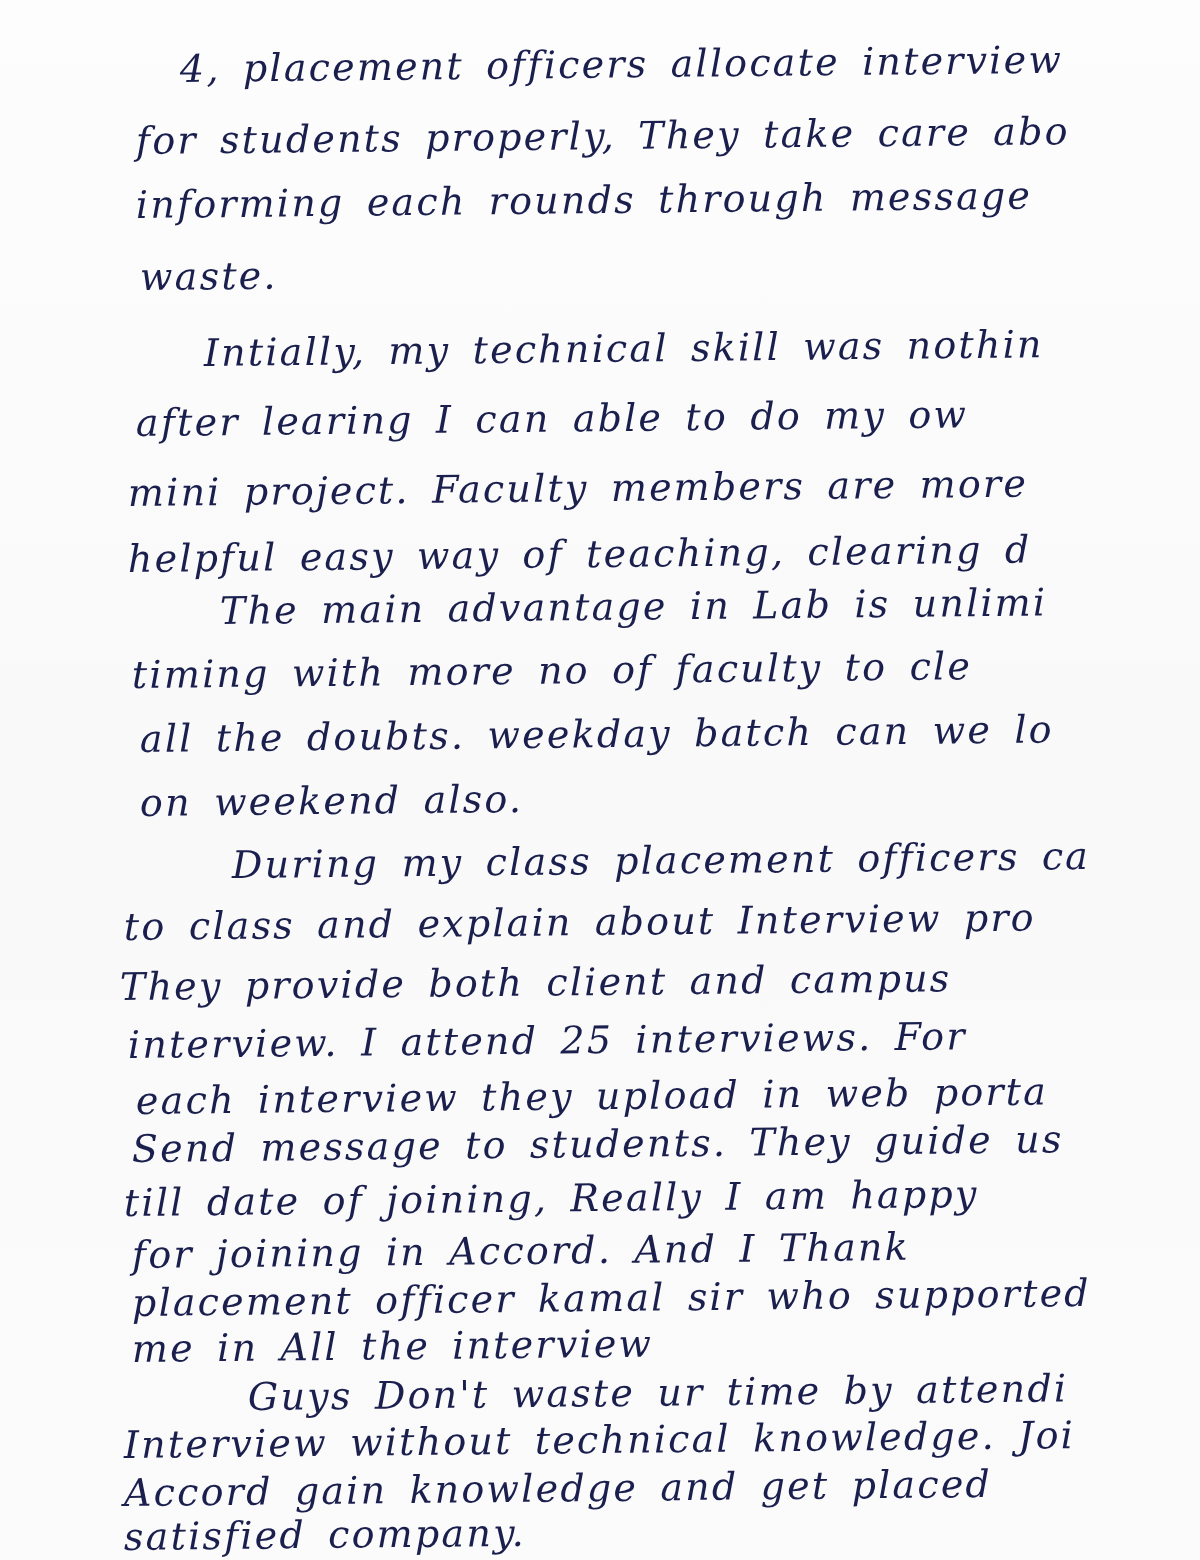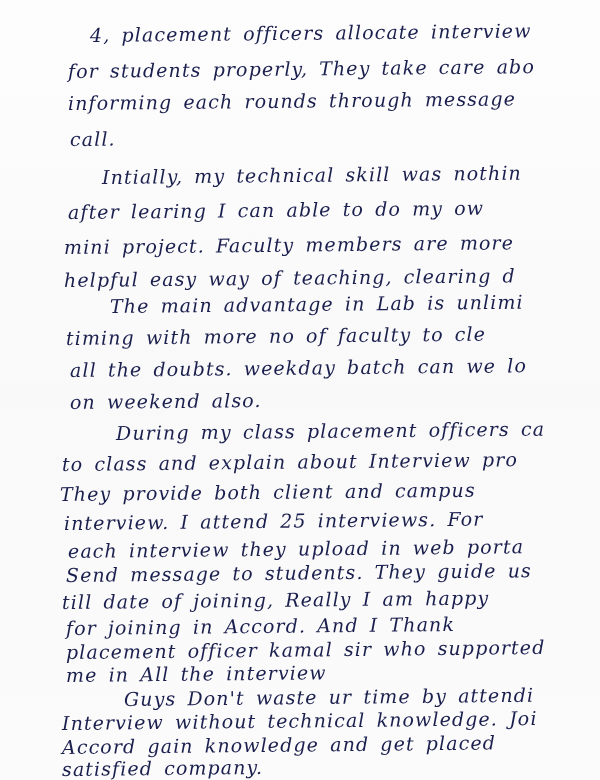--- a/index.html
+++ b/index.html
@@ -35,21 +35,21 @@
     }
   </style>
 </head>
 <body>
 
 <div class="page">
   <div id="lines">
       <div class="line" style="left: 90px; top: 26px;">4, placement officers allocate interview</div>
       <div class="line" style="left: 68px; top: 62px;">for students properly, They take care abo</div>
       <div class="line" style="left: 68px; top: 94px;">informing each rounds through message</div>
-      <div class="line" style="left: 70px; top: 130px;">call.</div>
+      <div class="line" style="left: 70px; top: 130px;">waste.</div>
       <div class="line" style="left: 102px; top: 168px;">Intially, my technical skill was nothin</div>
       <div class="line" style="left: 68px; top: 203px;">after learing I can able to do my ow</div>
       <div class="line" style="left: 64px; top: 238px;">mini project. Faculty members are more</div>
       <div class="line" style="left: 64px; top: 271px;">helpful easy way of teaching, clearing d</div>
       <div class="line" style="left: 110px; top: 297px;">The main advantage in Lab is unlimi</div>
       <div class="line" style="left: 66px; top: 329px;">timing with more no of faculty to cle</div>
       <div class="line" style="left: 70px; top: 361px;">all the doubts. weekday batch can we lo</div>
       <div class="line" style="left: 70px; top: 393px;">on weekend also.</div>
       <div class="line" style="left: 116px; top: 424px;">During my class placement officers ca</div>
       <div class="line" style="left: 62px; top: 455px;">to class and explain about Interview pro</div>

